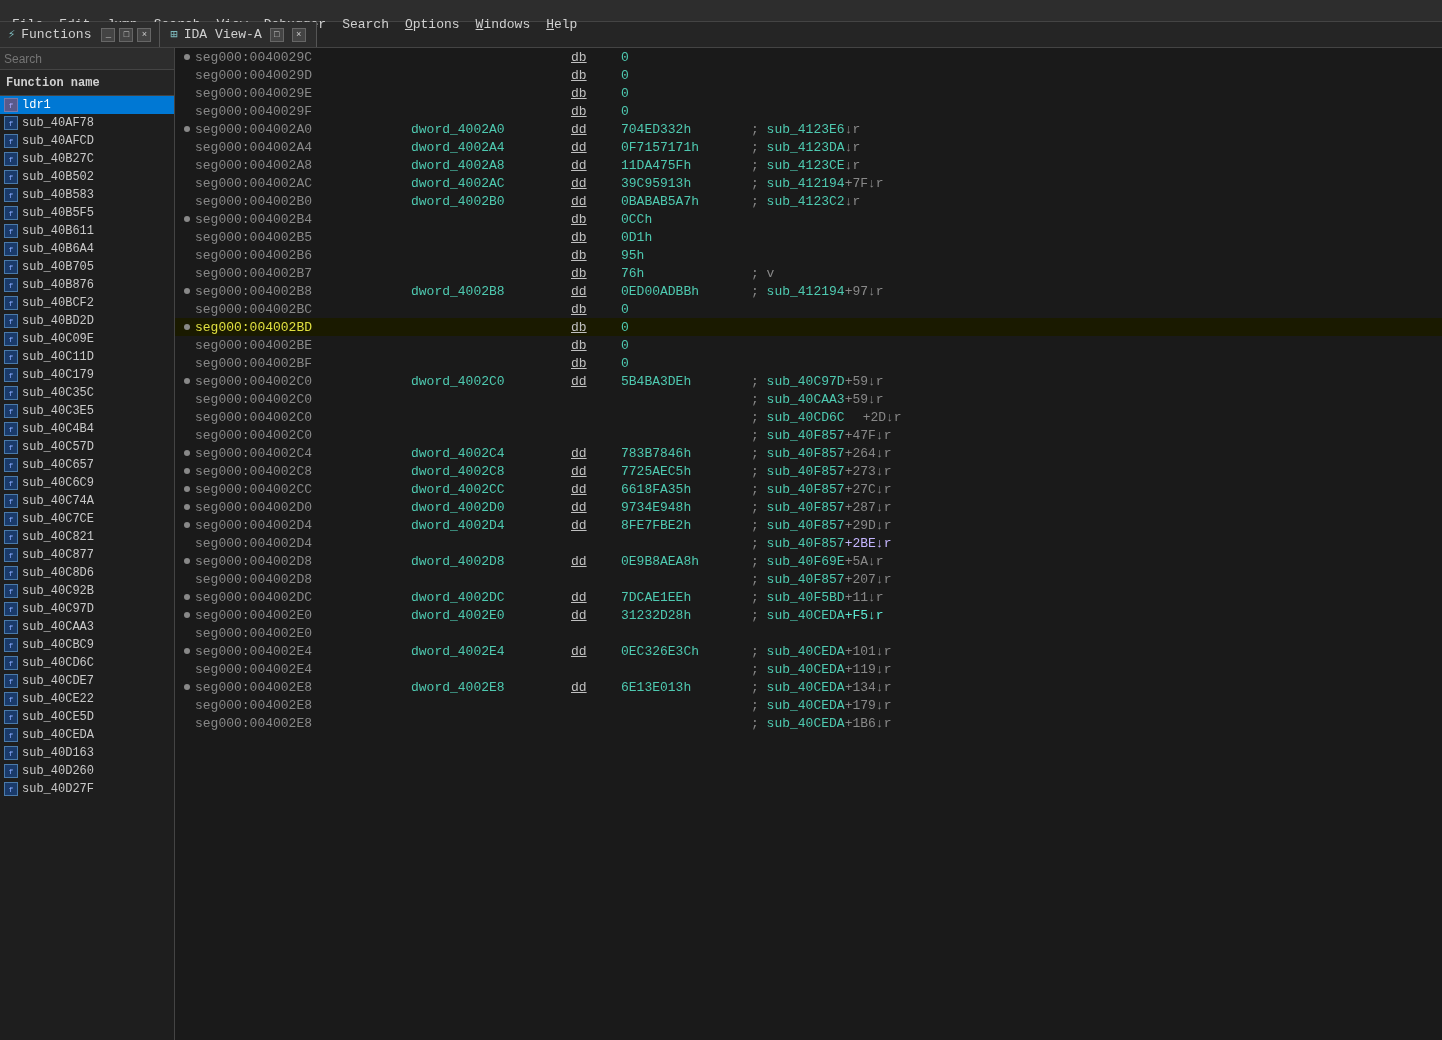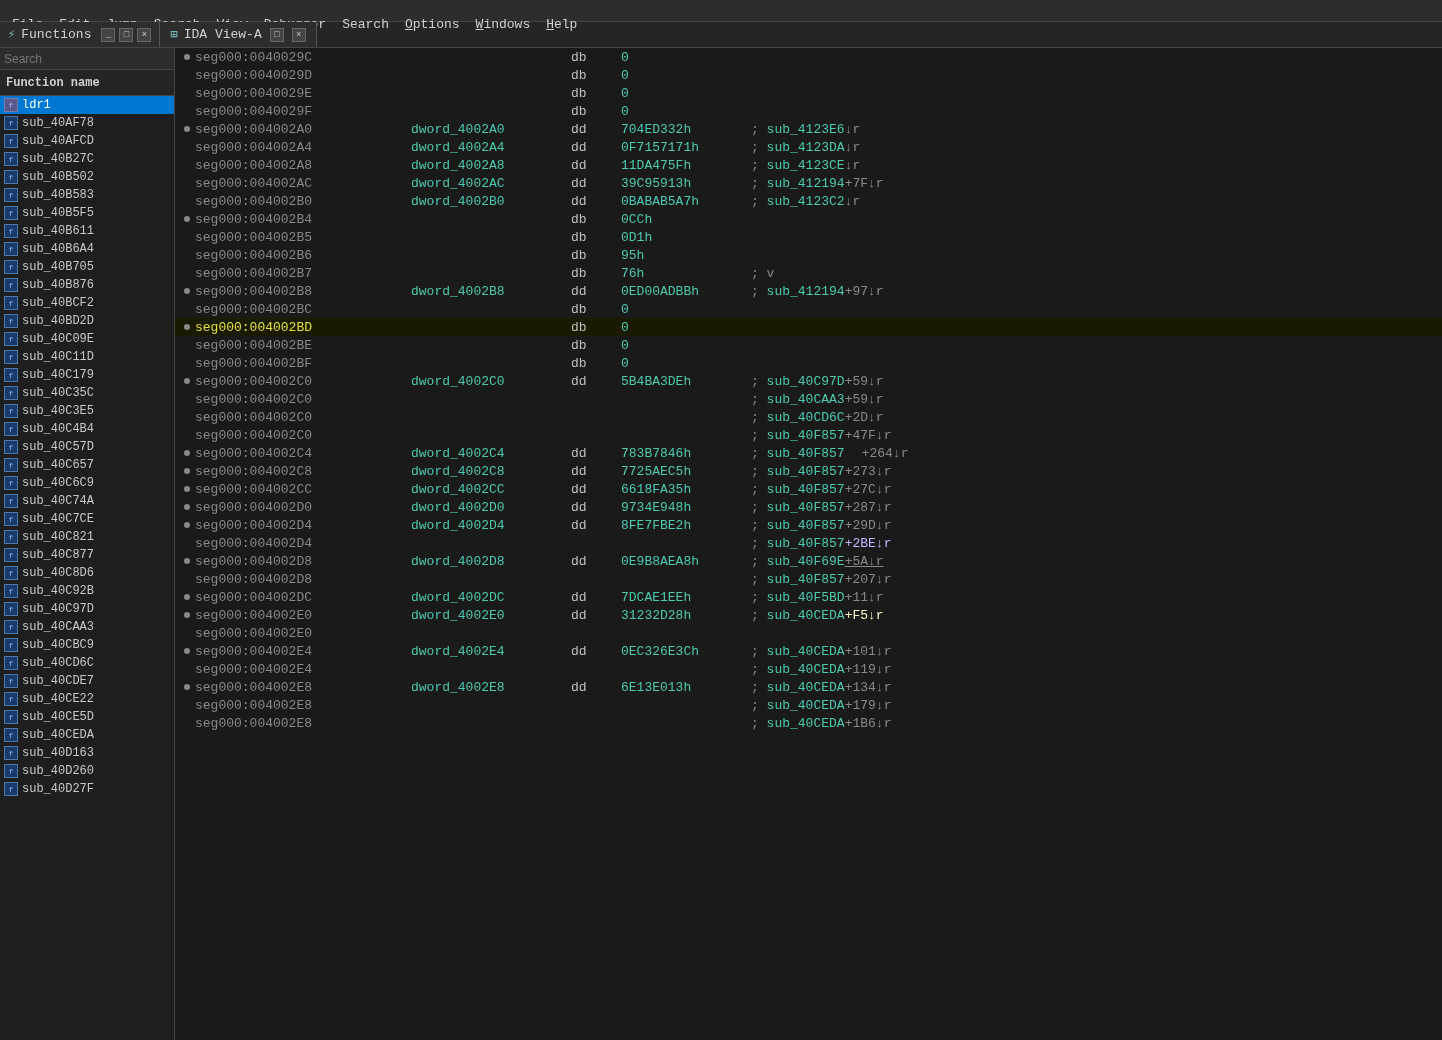--- a/index.html
+++ b/index.html
@@ -227,20 +227,21 @@
     }
     .operand-name {
       color: #4ec9b0;
       min-width: 160px;
       display: inline-block;
     }
     .mnemonic {
       color: #c0c0c0;
       min-width: 50px;
       display: inline-block;
+      text-decoration: underline;
     }
     .value {
       color: #4ec9b0;
       min-width: 130px;
       display: inline-block;
     }
     .comment {
       color: #888888;
     }
   </style>
@@ -634,41 +635,41 @@
         <span style="display: inline-block; min-width: 130px;"></span>
         <span class="comment"><span style="color: rgb(136, 136, 136);">; </span><span style="color: rgb(78, 201, 176);">sub_40CAA3</span><span style="color: rgb(136, 136, 136);">+59↓r</span></span>
       </div>
       <div class="code-line">
         <span class="dot-marker"></span>
         <span class="addr">seg000:004002C0</span>
         <span style="display: inline-block; width: 16px;"></span>
         <span style="display: inline-block; min-width: 160px;"></span>
         <span style="display: inline-block; min-width: 50px;"></span>
         <span style="display: inline-block; min-width: 130px;"></span>
-        <span class="comment"><span style="color: rgb(136, 136, 136);">; </span><span style="color: rgb(78, 201, 176);">sub_40CD6C</span><span style="color: rgb(136, 136, 136);">+2D↓r</span></span>
+        <span class="comment"><span style="color: rgb(136, 136, 136);">; </span><span style="color: rgb(78, 201, 176);">sub_40CD6C</span><span style="color: rgb(136, 136, 136); margin-left: 18px;">+2D↓r</span></span>
       </div>
       <div class="code-line">
         <span class="dot-marker"></span>
         <span class="addr">seg000:004002C0</span>
         <span style="display: inline-block; width: 16px;"></span>
         <span style="display: inline-block; min-width: 160px;"></span>
         <span style="display: inline-block; min-width: 50px;"></span>
         <span style="display: inline-block; min-width: 130px;"></span>
         <span class="comment"><span style="color: rgb(136, 136, 136);">; </span><span style="color: rgb(78, 201, 176);">sub_40F857</span><span style="color: rgb(136, 136, 136);">+47F↓r</span></span>
       </div>
       <div class="code-line">
         <span class="dot-marker">
           <span class="dot"></span>
         </span>
         <span class="addr">seg000:004002C4</span>
         <span style="display: inline-block; width: 16px;"></span>
         <span class="operand-name">dword_4002C4</span>
         <span class="mnemonic">dd</span>
         <span class="value">783B7846h</span>
-        <span class="comment"><span style="color: rgb(136, 136, 136);">; </span><span style="color: rgb(78, 201, 176);">sub_40F857</span><span style="color: rgb(136, 136, 136); margin-left: 17px;">+264↓r</span></span>
+        <span class="comment"><span style="color: rgb(136, 136, 136);">; </span><span style="color: rgb(78, 201, 176);">sub_40F857</span><span style="color: rgb(136, 136, 136);">+264↓r</span></span>
       </div>
       <div class="code-line">
         <span class="dot-marker">
           <span class="dot"></span>
         </span>
         <span class="addr">seg000:004002C8</span>
         <span style="display: inline-block; width: 16px;"></span>
         <span class="operand-name">dword_4002C8</span>
         <span class="mnemonic">dd</span>
         <span class="value">7725AEC5h</span>
@@ -718,21 +719,21 @@
       </div>
       <div class="code-line">
         <span class="dot-marker">
           <span class="dot"></span>
         </span>
         <span class="addr">seg000:004002D8</span>
         <span style="display: inline-block; width: 16px;"></span>
         <span class="operand-name">dword_4002D8</span>
         <span class="mnemonic">dd</span>
         <span class="value">0E9B8AEA8h</span>
-        <span class="comment"><span style="color: rgb(136, 136, 136);">; </span><span style="color: rgb(78, 201, 176);">sub_40F69E</span><span style="color: rgb(136, 136, 136); text-decoration: underline;">+5A↓r</span></span>
+        <span class="comment"><span style="color: rgb(136, 136, 136);">; </span><span style="color: rgb(78, 201, 176);">sub_40F69E</span><span style="color: rgb(136, 136, 136);">+5A↓r</span></span>
       </div>
       <div class="code-line">
         <span class="dot-marker"></span>
         <span class="addr">seg000:004002D8</span>
         <span style="display: inline-block; width: 16px;"></span>
         <span style="display: inline-block; min-width: 160px;"></span>
         <span style="display: inline-block; min-width: 50px;"></span>
         <span style="display: inline-block; min-width: 130px;"></span>
         <span class="comment"><span style="color: rgb(136, 136, 136);">; </span><span style="color: rgb(78, 201, 176);">sub_40F857</span><span style="color: rgb(136, 136, 136);">+207↓r</span></span>
       </div>
@@ -749,21 +750,21 @@
       </div>
       <div class="code-line">
         <span class="dot-marker">
           <span class="dot"></span>
         </span>
         <span class="addr">seg000:004002E0</span>
         <span style="display: inline-block; width: 16px;"></span>
         <span class="operand-name">dword_4002E0</span>
         <span class="mnemonic">dd</span>
         <span class="value">31232D28h</span>
-        <span class="comment"><span style="color: rgb(136, 136, 136);">; </span><span style="color: rgb(78, 201, 176);">sub_40CEDA</span><span style="color: #fef9c3;">+F5↓r</span></span>
+        <span class="comment"><span style="color: rgb(136, 136, 136);">; </span><span style="color: rgb(78, 201, 176);">sub_40CEDA</span><span style="color: #5eead4;">+F5↓r</span></span>
       </div>
       <div class="code-line">
         <span class="dot-marker"></span>
         <span class="addr">seg000:004002E0</span>
         <span style="display: inline-block; width: 16px;"></span>
         <span style="display: inline-block; min-width: 160px;"></span>
         <span style="display: inline-block; min-width: 50px;"></span>
         <span style="display: inline-block; min-width: 130px;"></span>
       </div>
       <div class="code-line">

